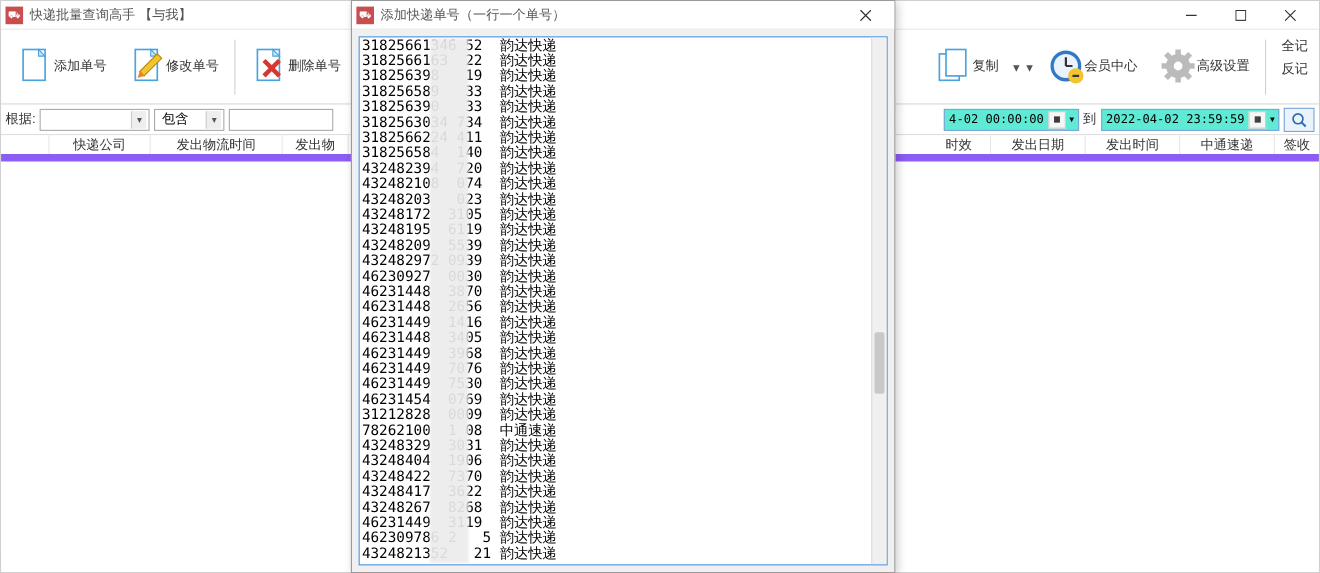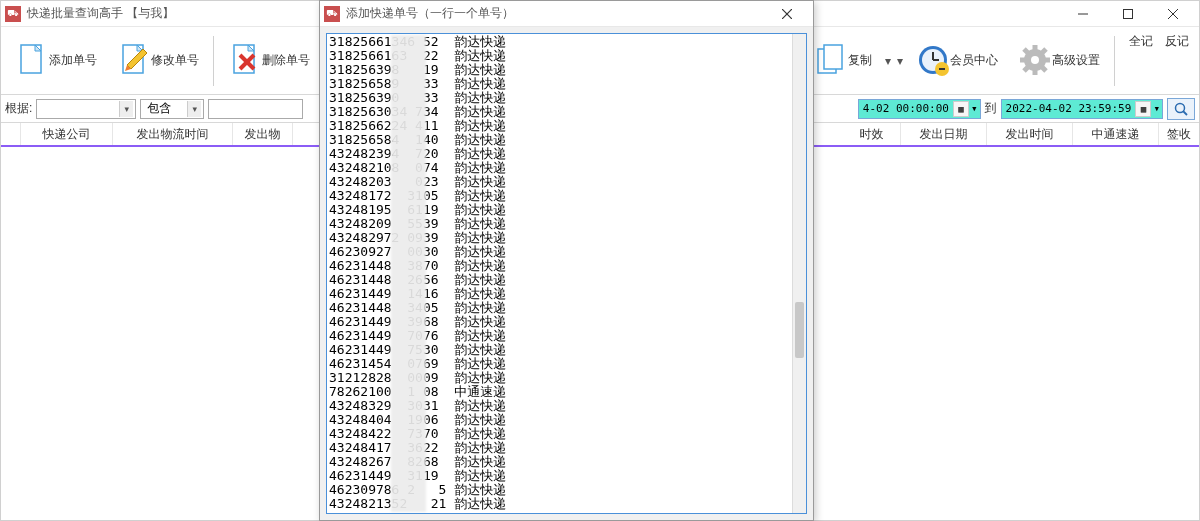--- a/index.html
+++ b/index.html
@@ -15,34 +15,34 @@
 
 .menubar { height: 22px; display: flex; align-items: center; padding: 0 4px; gap: 2px; }
 .menu-item { padding: 2px 6px; cursor: pointer; color: #333; }
 
 .toolbar { height: 68px; display: flex; align-items: center; padding: 2px 4px; border-bottom: 1px solid #d8d8d8; gap: 0; }
 .tool-btn { display: flex; flex-direction: row; align-items: center; justify-content: center; padding: 2px 10px; cursor: pointer; height: 64px; }
 .tool-icon { width: 34px; height: 34px; display: flex; align-items: center; justify-content: center; margin-bottom: 2px; }
 .tool-divider { width: 1px; height: 50px; background: #d0d0d0; margin: 0 4px; }
 .tool-dropdown-arrow { width: 12px; height: 64px; display: flex; align-items: center; justify-content: center; cursor: pointer; color: #555; }
 .tool-label { font-size: 12px; color: #333; }
-.toolbar-side { display: flex; flex-direction: row; justify-content: flex-start; height: 60px; margin-left: 4px; }
+.toolbar-side { display: flex; flex-direction: column; justify-content: flex-start; height: 60px; margin-left: 4px; }
 .side-btn { padding: 2px 6px; cursor: pointer; color: #333; }
 
 .filterbar { height: 28px; display: flex; align-items: center; padding: 2px 4px; gap: 4px; border-bottom: 1px solid #d8d8d8; }
 .filterbar label { color: #333; }
 .combo { height: 20px; border: 1px solid #aaa; background: #fff; display: inline-flex; align-items: center; padding: 0 2px; }
 .combo .combo-text { flex:1; padding: 0 4px; }
 .combo .combo-arrow { width: 14px; height: 16px; background: #eee; border-left: 1px solid #ccc; display: flex; align-items: center; justify-content: center; color:#555; font-size: 9px;}
 .text-input { height: 20px; border: 1px solid #aaa; padding: 0 4px; background: #fff; }
 .date-input { height: 20px; border: 1px solid #7aa7d8; background: #5eead4; display: inline-flex; align-items: center; padding: 0 2px 0 4px; font-family: monospace; font-size: 11px; }
 .date-input .cal-btn { width: 16px; height: 16px; margin-left: 4px; display: inline-flex; align-items: center; justify-content: center; border:1px solid #ccc; background:#f6f6f6; font-size:9px;}
 .search-btn { width: 28px; height: 22px; border: 1px solid #7aa7d8; background: #eaf2fb; display: flex; align-items: center; justify-content: center; cursor: pointer; }
 
-.grid-header { height: 24px; display: flex; border-bottom: 2px solid #8b5cf6; background: #fff; }
+.grid-header { height: 24px; display: flex; border-bottom: 7px solid #8b5cf6; background: #fff; padding-left: 24px; }
 .grid-col { border-right: 1px solid #e6e6e6; display: flex; align-items: center; justify-content: center; color: #333; font-size: 12px; padding: 0 4px; white-space: nowrap; overflow: hidden; }
 .grid-body { height: calc(521px - 26px - 22px - 68px - 28px - 24px); background: #fff; }
 
 
 .dialog { position: absolute; top: 0; left: 319px; width: 495px; height: 521px; background: #f0f0f0; border: 1px solid #9a9a9a; box-shadow: 2px 2px 8px rgba(0,0,0,0.2); }
 .dialog .titlebar { background: #fff; height: 26px; }
 .dialog-body { padding: 6px; height: calc(100% - 26px); }
 .textarea-wrap { width: 100%; height: 100%; border: 1px solid #4a90d9; background: #fff; position: relative; overflow: hidden; }
 .textarea-content { position: absolute; top: 0; left: 0; right: 14px; bottom: 0; overflow: hidden; padding: 1px 2px; font-family: SimSun, monospace; font-size: 13px; line-height: 14px; white-space: pre; color: #000; }
 .blur-strip { position: absolute; top: 1px; left: 64px; width: 35px; bottom: 1px; background: rgba(235,235,235,0.92); filter: blur(1px); }

